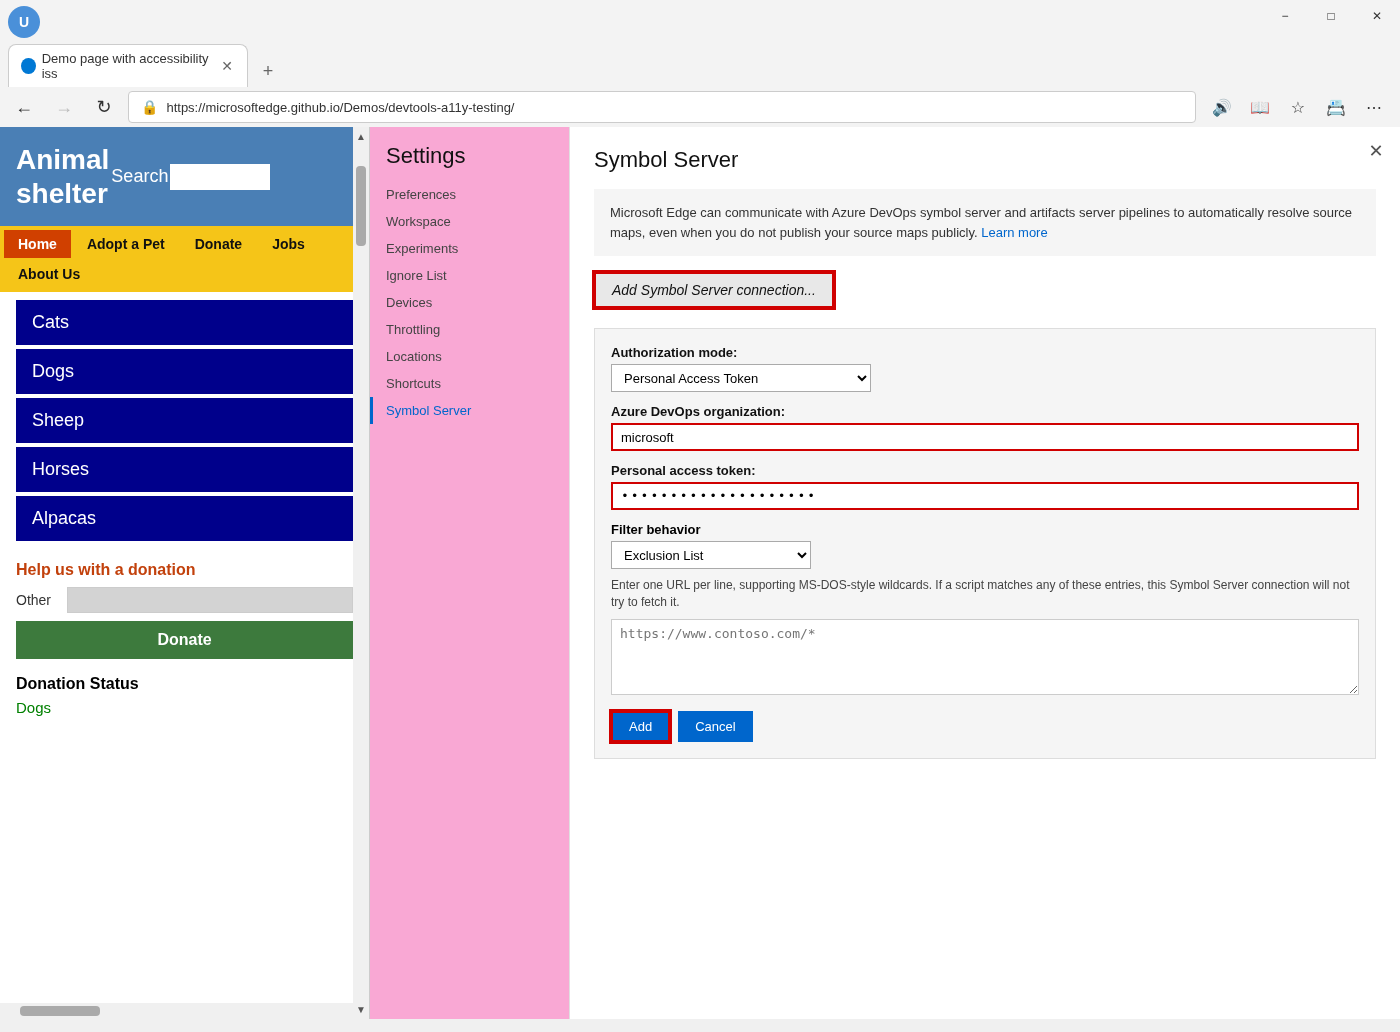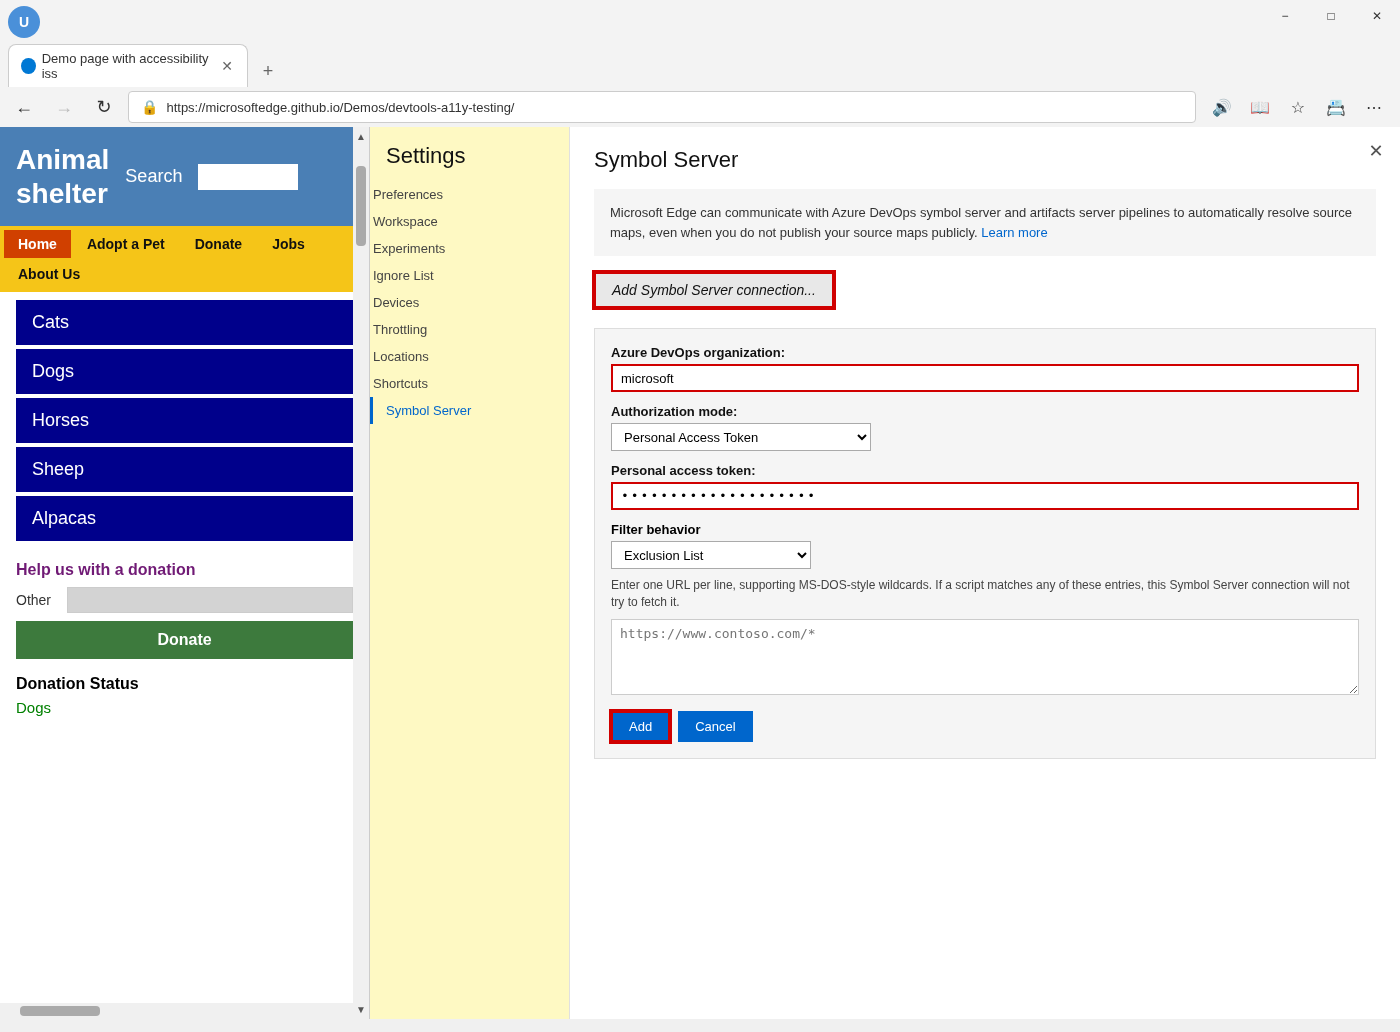--- a/index.html
+++ b/index.html
@@ -125,21 +125,21 @@
       overflow: hidden;
       position: relative;
       border-right: 1px solid #ccc;
     }
 
     .site-header {
       background: #4a7fb5;
       padding: 16px;
       display: flex;
       align-items: center;
-      gap: 16px;
+      gap: 2px;
     }
     .site-logo {
       font-size: 28px;
       font-weight: bold;
       color: white;
       line-height: 1.2;
     }
     .site-search-label {
       color: #ffffff;
       font-size: 18px;
@@ -189,21 +189,21 @@
       font-size: 18px;
       cursor: pointer;
     }
 
     .donation-section {
       padding: 8px 16px;
     }
     .donation-title {
       font-size: 16px;
       font-weight: bold;
-      color: #701a75;
+      color: #c2410c;
       margin-bottom: 8px;
     }
     .donation-amounts {
       display: flex;
       gap: 4px;
       margin-bottom: 8px;
     }
     .amount-btn {
       background: #3d7a3d;
       color: white;
@@ -302,31 +302,31 @@
     .devtools-inner {
       display: flex;
       flex: 1;
       overflow: hidden;
     }
 
     .settings-sidebar {
       width: 200px;
       min-width: 200px;
       padding: 16px 0;
-      background: #fef9c3;
+      background: #f9a8d4;
       border-right: 1px solid #e0e0e0;
     }
     .settings-title {
       font-size: 22px;
       font-weight: 400;
       padding: 0 16px 12px;
       color: #111;
     }
     .settings-item {
-      padding: 6px 3px;
+      padding: 6px 16px;
       font-size: 13px;
       color: #444;
       cursor: pointer;
       display: flex;
       align-items: center;
     }
     .settings-item.active {
       color: #0066cc;
       border-left: 3px solid #0066cc;
       padding-left: 13px;
@@ -556,22 +556,22 @@
       <button class="nav-home">Home</button>
       <button class="nav-link">Adopt a Pet</button>
       <button class="nav-link">Donate</button>
       <button class="nav-link">Jobs</button>
       <button class="nav-link">About Us</button>
     </div>
 
     <div class="animals-list">
       <div class="animal-item">Cats</div>
       <div class="animal-item">Dogs</div>
+      <div class="animal-item">Sheep</div>
       <div class="animal-item">Horses</div>
-      <div class="animal-item">Sheep</div>
       <div class="animal-item">Alpacas</div>
     </div>
 
     <div class="donation-section">
       <div class="donation-title">Help us with a donation</div>
       <div class="other-input-row">
         <span class="other-label">Other</span>
         <input class="other-input" type="text" style="">
       </div>
       <button class="donate-btn">Donate</button>
@@ -617,30 +617,30 @@
           <span>Microsoft Edge can communicate with Azure DevOps symbol server and artifacts server pipelines to automatically resolve source maps, even when you do not publish your source maps publicly.</span>
           <a href="#">Learn more</a>
         </div>
 
         <button class="add-connection-btn">Add Symbol Server connection...</button>
 
         
         <div class="connection-form">
 
           <div class="form-group">
-            <label class="form-label">Azure DevOps organization:</label>
-            <input class="form-input" type="text" value="microsoft" style="border: 2px solid rgb(208, 0, 0);">
-          </div>
-
-          <div class="form-group">
             <label class="form-label">Authorization mode:</label>
             <select class="form-select">
               <option>Personal Access Token</option>
               <option>OAuth</option>
             </select>
+          </div>
+
+          <div class="form-group">
+            <label class="form-label">Azure DevOps organization:</label>
+            <input class="form-input" type="text" value="microsoft" style="border: 2px solid rgb(208, 0, 0);">
           </div>
 
           <div class="form-group">
             <label class="form-label">Personal access token:</label>
             <input class="form-input password-field" type="password" value="12345678901234567890" style="border: 2px solid rgb(208, 0, 0);">
           </div>
 
           <div class="filter-section">
             <label class="filter-label">Filter behavior</label>
             <select class="filter-select">

